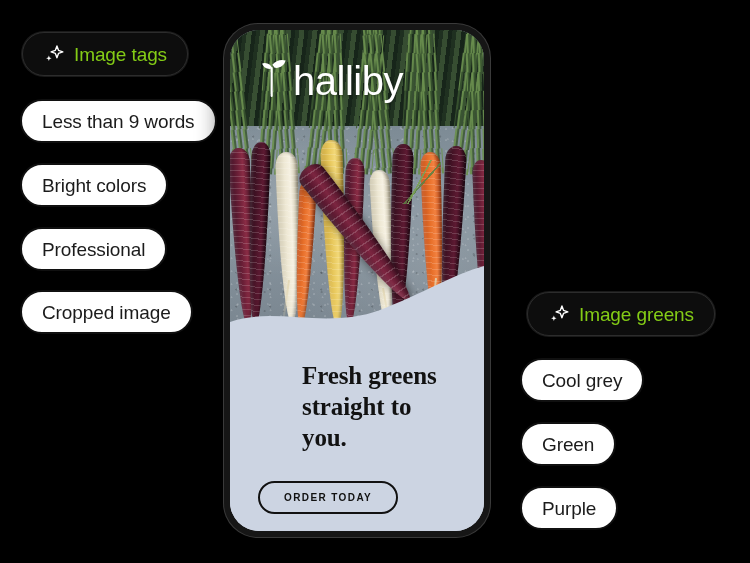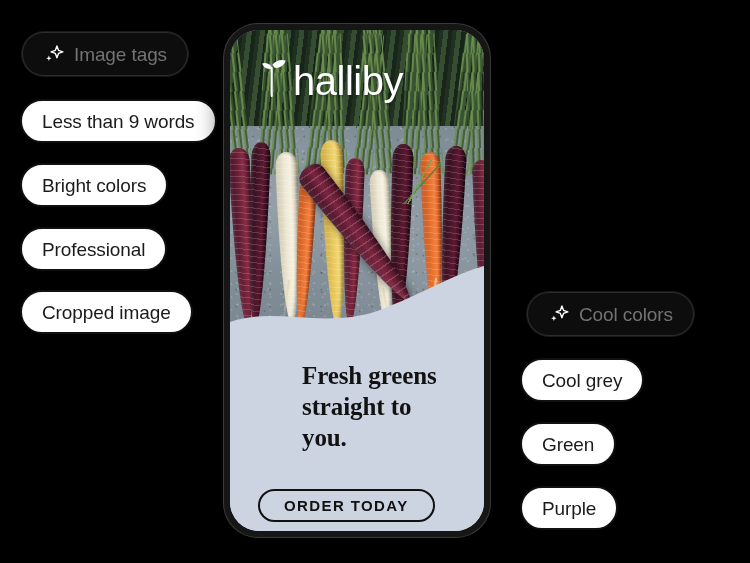--- a/index.html
+++ b/index.html
@@ -28,21 +28,21 @@
     height: 44px;
     padding: 0 20px;
     border-radius: 22px;
     white-space: nowrap;
     font-size: 19px;
     letter-spacing: -0.1px;
     line-height: 1;
   }
   .pill.dark {
     background: #0d0d0d;
-    color: #737373;
+    color: #84cc16;
     border: 1.6px solid #2c2c2c;
     box-shadow: 0 0 0 1px rgba(255,255,255,0.10);
   }
   .pill.light {
     background: #ffffff;
     color: #1b1b1b;
     border: 2.2px solid #101010;
     box-shadow: 0 2px 4px rgba(0,0,0,0.55);
   }
   .pill-label { display: block; }
@@ -240,32 +240,32 @@
   #headline {
     font-family: "Liberation Serif", serif;
     font-weight: 700;
     font-size: 25px;
     line-height: 1.24;
     color: #121212;
     letter-spacing: -0.1px;
     margin-left: 44px;
   }
   #cta {
-    margin-top: 36px;
+    margin-top: 28px;
     display: inline-flex;
     align-items: center;
     justify-content: center;
     height: 33px;
     padding: 0 24px;
     border: 2.2px solid #111111;
     border-radius: 17px;
     background: transparent;
     color: #111111;
     font-family: "Liberation Sans", sans-serif;
-    font-size: 15px;
+    font-size: 10px;
     font-weight: 700;
     letter-spacing: 1.4px;
     cursor: pointer;
   }
 </style>
 </head>
 <body>
 
 <div id="stage">
 
@@ -291,21 +291,21 @@
 
   <div class="pill light" style="left:20px; top:290px;justify-content:center;">
     <span class="pill-label">Cropped image</span>
   </div>
 
   <div class="pill dark" style="left:527px; top:292px;">
     <svg class="sparkle-icon" viewBox="0 0 24 24">
       <path d="M15.2 3.2 L16.9 8.0 L21.6 9.7 L16.9 11.4 L15.2 16.2 L13.5 11.4 L8.8 9.7 L13.5 8.0 Z" fill="none" stroke="#ffffff" stroke-width="1.5" stroke-linejoin="round"></path>
       <path d="M6.4 13.6 L7.2 15.8 L9.4 16.6 L7.2 17.4 L6.4 19.6 L5.6 17.4 L3.4 16.6 L5.6 15.8 Z" fill="#ffffff"></path>
     </svg>
-    <span class="pill-label">Cool colors</span>
+    <span class="pill-label">Image greens</span>
   </div>
 
   <div class="pill light" style="left:520px; top:358px;">
     <span class="pill-label">Cool grey</span>
   </div>
 
   <div class="pill light" style="left:520px; top:422px;">
     <span class="pill-label">Green</span>
   </div>
 

